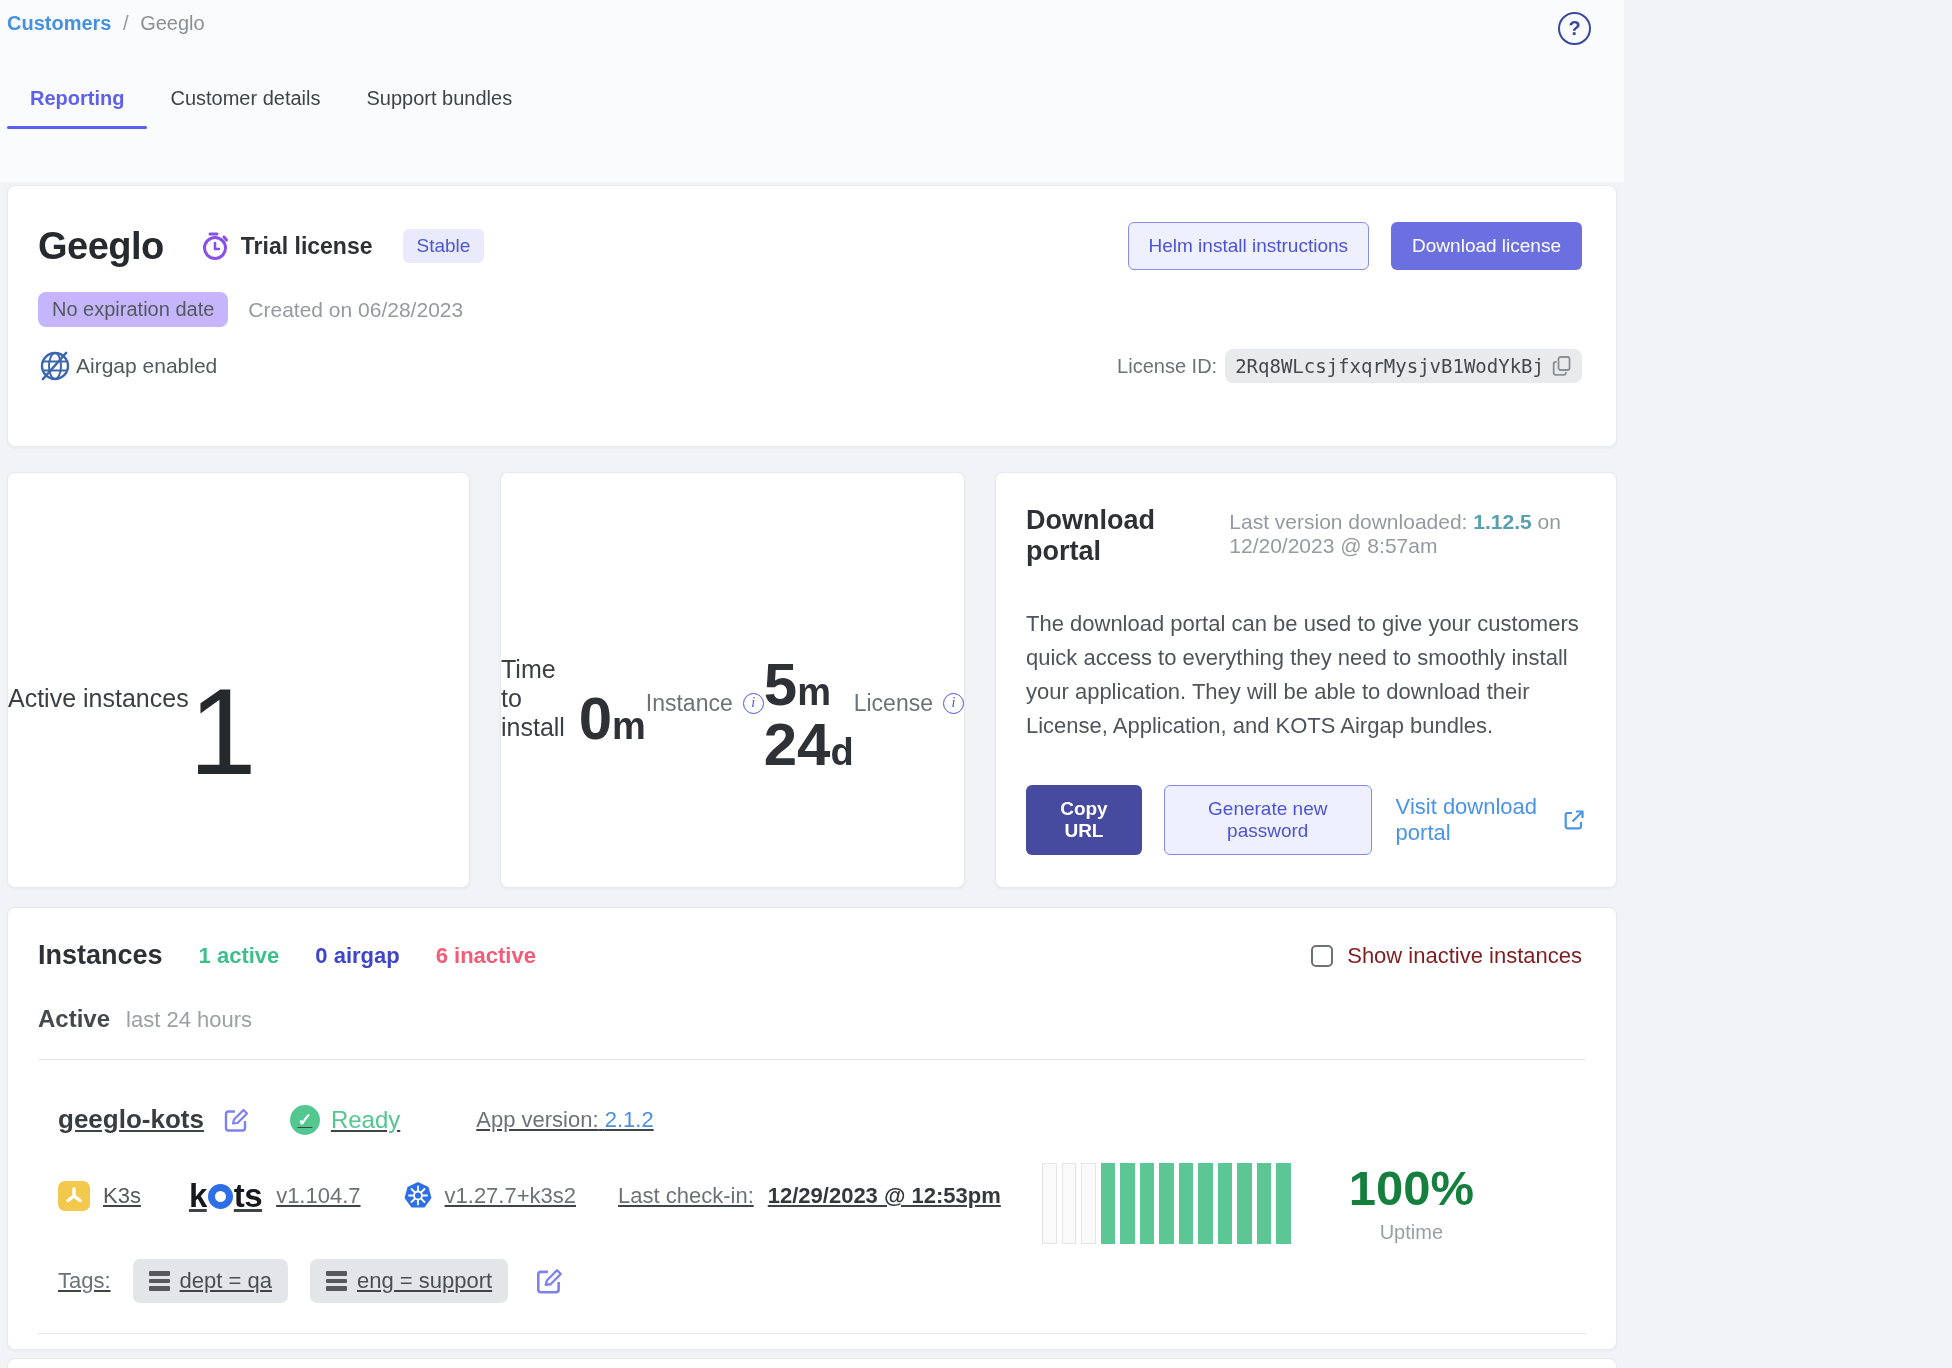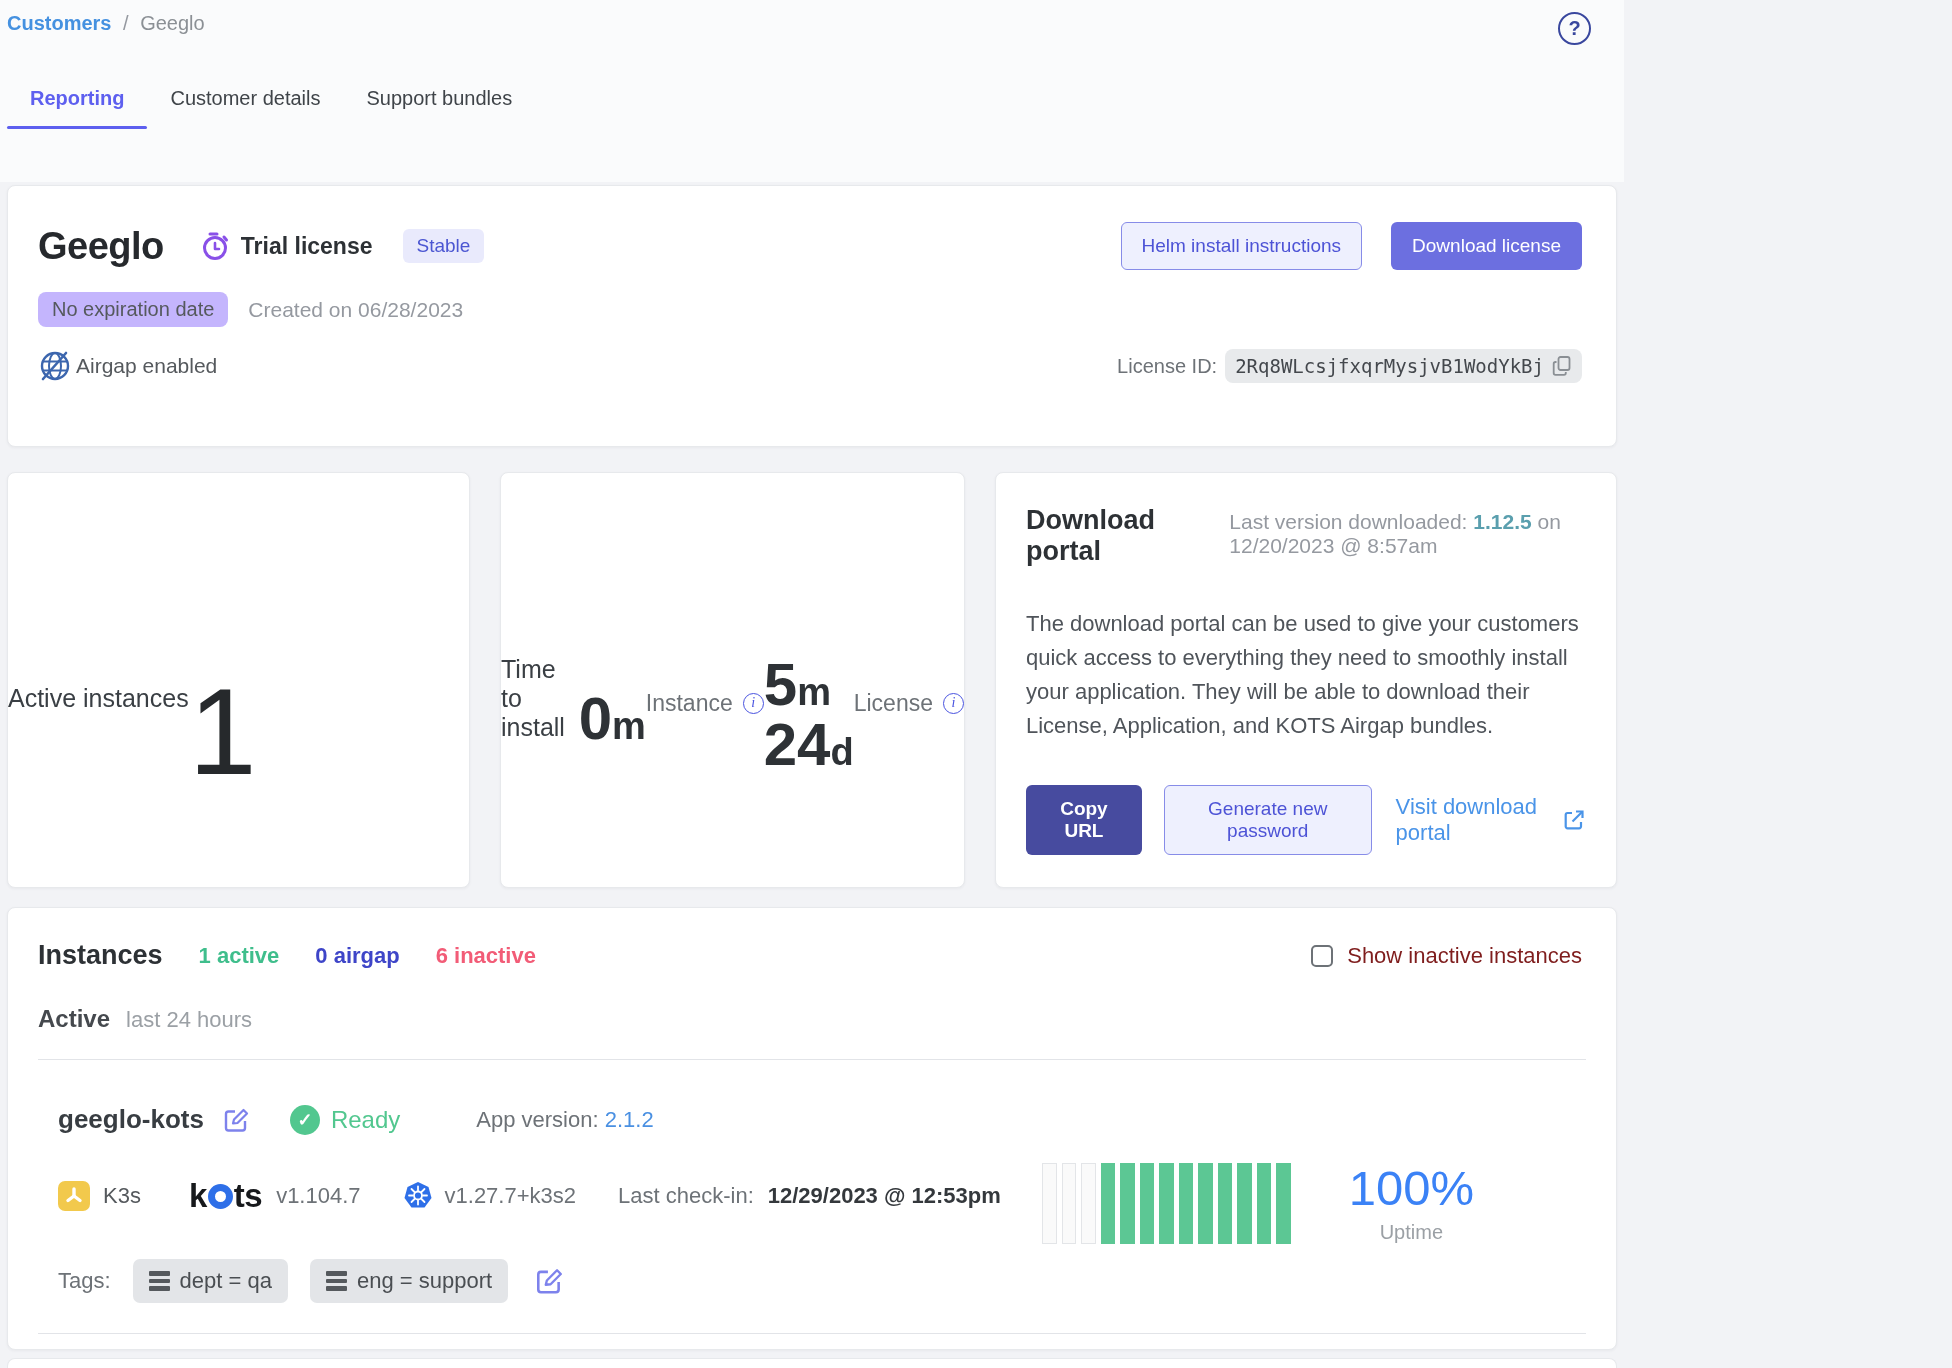--- a/index.html
+++ b/index.html
@@ -30,21 +30,21 @@
   .tab.active::after { content:""; position:absolute; left:0; right:0; bottom:0; height:3px; background:#5d5fef; border-radius:2px;}
 
   .card { background:#fff; border:1px solid #e7e9ec; border-radius:8px; box-shadow:0 1px 3px rgba(30,35,60,.05); }
 
   
   .header-card { margin-top:56px; height:262px; padding:36px 30px 0 30px; display:flex; flex-direction:column; }
   .hc-row1 { display:flex; align-items:center; }
   .app-title { font-size:38px; font-weight:700; color:#26292d; letter-spacing:-.5px; }
   .license-type { display:flex; align-items:center; margin-left:36px; gap:11px; font-size:23px; font-weight:700; color:#2d3135;}
   .badge-stable { margin-left:30px; background:#e9eafc; color:#4b56d2; font-size:19px; padding:6px 14px; border-radius:6px; }
-  .hc-buttons { margin-left:auto; display:flex; gap:29px; margin-right:4px;}
+  .hc-buttons { margin-left:auto; display:flex; gap:22px; margin-right:4px;}
   .btn { font-size:19px; border-radius:6px; padding:12px 20px; cursor:pointer; border:1px solid transparent; font-family:inherit;}
   .btn-outline { background:#eef0fe; border-color:#878ce8; color:#4d53d6; }
   .btn-primary { background:#6c6fe0; color:#fff; }
   .hc-row2 { display:flex; align-items:center; margin-top:22px; }
   .pill-gray { background:#c4b5fd; color:#55595d; font-size:20px; padding:6px 14px; border-radius:8px; }
   .created { margin-left:20px; font-size:21px; color:#9599a0; }
   .hc-row3 { display:flex; align-items:center; margin-top:22px; }
   .airgap { display:flex; align-items:center; gap:4px; font-size:21px; color:#55595d; }
   .license-wrap { margin-left:auto; display:flex; align-items:center; margin-right:4px;}
   .license-label { font-size:20px; color:#6d7277; margin-right:8px; }
@@ -83,21 +83,21 @@
   .cnt-active { color:#3fbe8c; }
   .cnt-airgap { color:#3e45c8; }
   .cnt-inactive { color:#f25c77; }
   .show-inactive { margin-left:auto; display:flex; align-items:center; gap:14px; font-size:22px; color:#7f1d1d; margin-right:4px;}
   .checkbox { width:22px; height:22px; border:2px solid #6d7277; border-radius:5px; background:#fff; cursor:pointer;}
   .active-row { display:flex; align-items:baseline; gap:16px; margin-top:34px; }
   .active-label { font-size:24px; font-weight:700; color:#45494e; }
   .active-sub { font-size:22px; color:#9ba0a5; }
   .instance-row { margin-top:26px; border-top:1px solid #e2e4e8; border-bottom:1px solid #e2e4e8;
     padding:44px 0 30px 20px; display:flex; }
-  .inst-left { display:flex; flex-direction:column; }
+  .inst-left { display:flex; flex-direction:column;text-decoration:underline; }
   .ir-name-row { display:flex; align-items:center; }
   .ir-name { font-size:26px; font-weight:700; color:#383d42; }
   .icon-btn { cursor:pointer; display:inline-flex; }
   .ready { display:flex; align-items:center; gap:11px; margin-left:40px; }
   .ready-circle { width:30px; height:30px; border-radius:50%; background:#52c78f; color:#fff; font-size:18px; font-weight:700;
     display:flex; align-items:center; justify-content:center; }
   .ready-text { font-size:24px; color:#52c78f; }
   .appver { margin-left:76px; font-size:22px; color:#6d7277; }
   .appver a { color:#4a90e2; text-decoration:none; cursor:pointer;}
   .ir-ver-row { display:flex; align-items:center; margin-top:42px; }
@@ -113,21 +113,21 @@
   .tags-label { font-size:22px; color:#6d7277; }
   .tag-pill { display:flex; align-items:center; gap:10px; background:#e3e5e8; border-radius:7px; padding:9px 16px;
     font-size:22px; color:#4a4e52; margin-left:22px; }
   .tag-bars { display:flex; flex-direction:column; gap:3px; }
   .tag-bars span { width:21px; height:4.5px; background:#55595d; border-radius:1px; display:block;}
   .tag-edit { margin-left:26px; }
   .inst-right { margin-left:auto; display:flex; align-items:center; gap:58px; margin-right:112px; }
   .ubars { display:flex; gap:5px; align-items:flex-end; height:81px; }
   .ubar { width:14.5px; height:81px; background:#5cc794; }
   .ubar.off { background:#fafafa; border:1px solid #e3e5e8; }
-  .uptime-num { font-size:49px; color:#3b82f6; text-align:center; line-height:1;}
+  .uptime-num { font-size:49px; color:#15803d; text-align:center; line-height:1;font-weight:bold;}
   .uptime-lbl { font-size:20px; color:#9ba0a5; text-align:center; margin-top:8px;}
   .bottom-strip { position:absolute; left:7px; right:7px; bottom:0; height:10px; background:#fff;
     border-radius:8px 8px 0 0; border:1px solid #e7e9ec; border-bottom:none;}
   svg { display:block; }
 </style>
 </head>
 <body>
 
 <div class="page">
 

